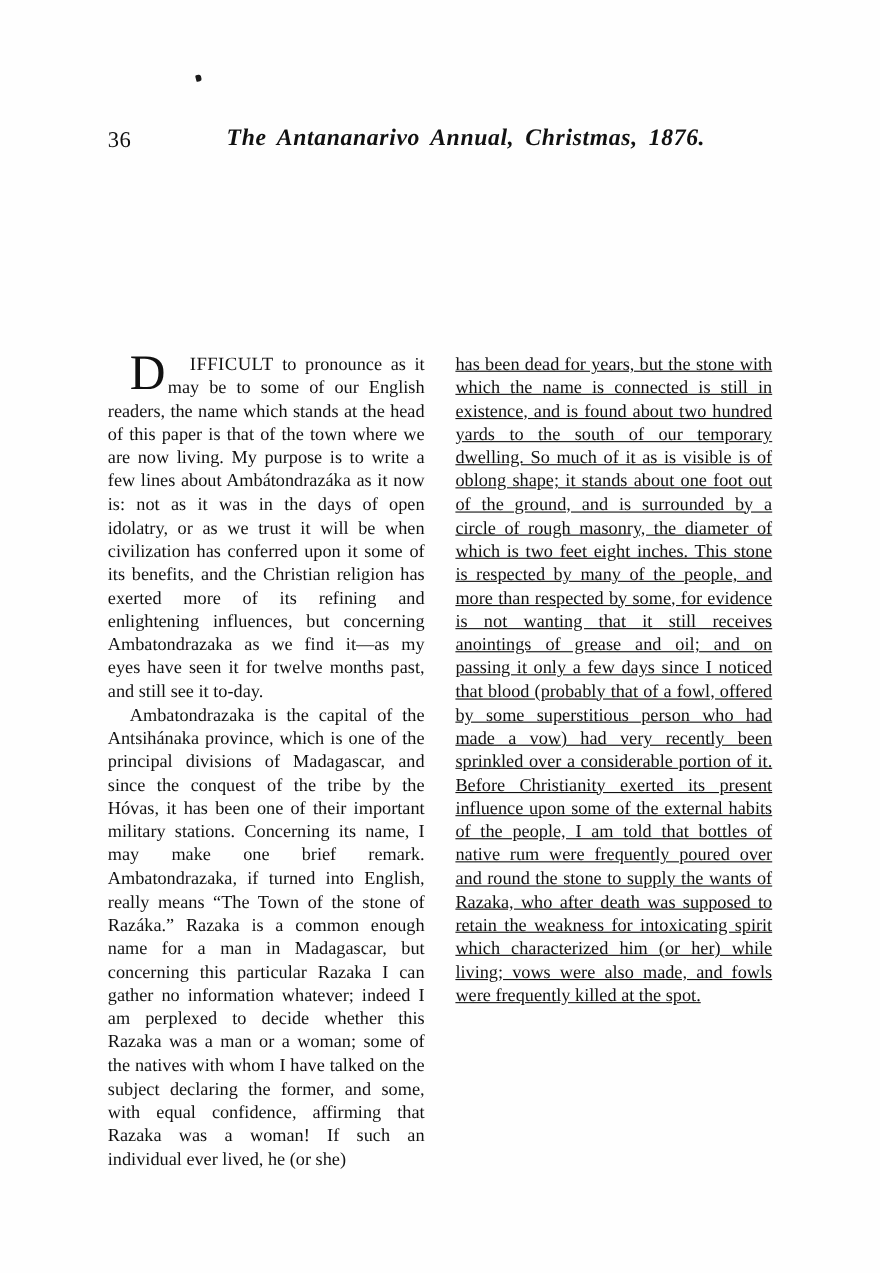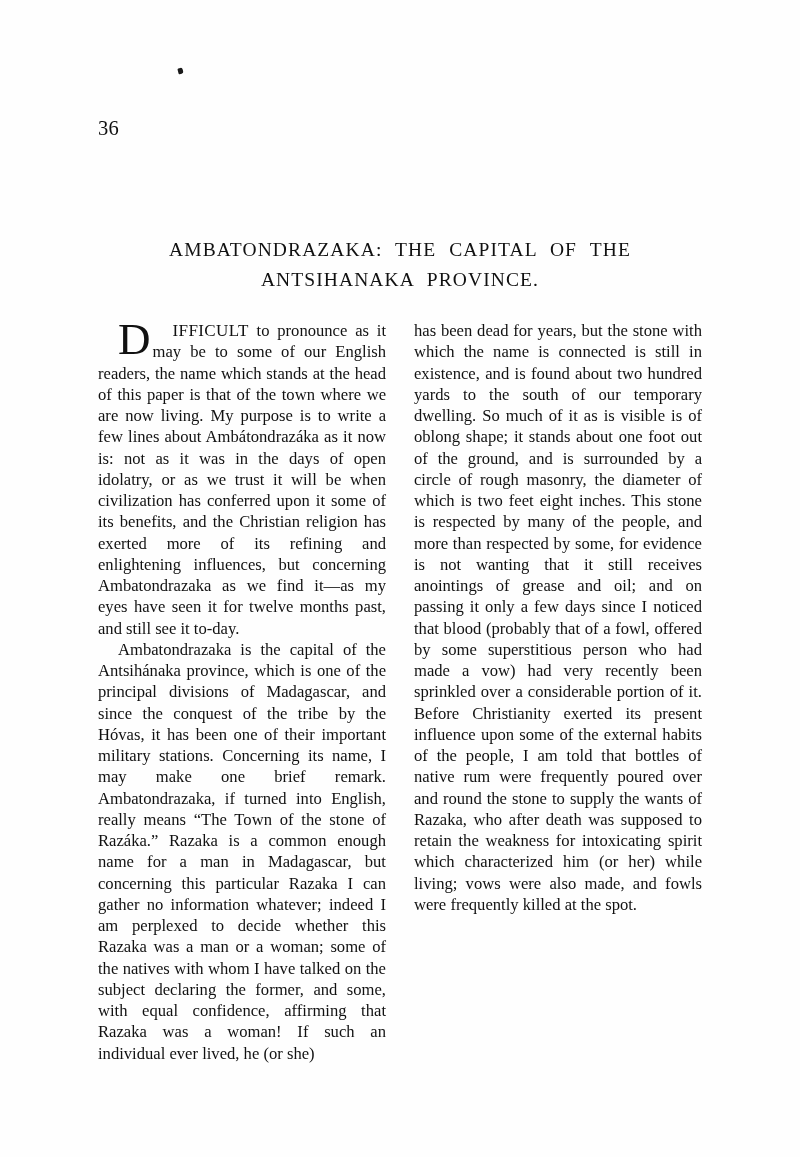--- a/index.html
+++ b/index.html
@@ -93,21 +93,21 @@
     text-justify: inter-word;
     hyphens: none;
   }
   .col-left  { left: 0; }
   .col-right { left: 316px; }
 
   .col p {
     margin: 0;
     text-indent: 20px;
   }
-  .col p.no-indent { text-indent: 0; }
+  .col p.no-indent { text-indent: 0; text-decoration: underline; }
 
   
   .dropcap-para {
     position: relative;
     text-indent: 0;
   }
   .dropcap {
     float: left;
     font-size: 45px;
     line-height: 37px;
@@ -122,26 +122,23 @@
 </style>
 </head>
 <body>
 
 <div class="page">
 
   <div class="ink-speck"></div>
 
   <div class="running-head">
     <div class="folio">36</div>
+    <div class="head-title">The Antananarivo Annual, Christmas, 1876.</div>
   </div>
 
-  <div class="article-title">
-    <span class="tline l1">AMBATONDRAZAKA: THE CAPITAL OF THE</span>
-    <span class="tline l2">ANTSIHANAKA PROVINCE.</span>
-  </div>
 
   <div class="body">
 
     <div class="col col-left">
       <p class="dropcap-para"><span class="dropcap">D</span><span class="smallcaps-run">IFFICULT</span><span> to pronounce as it may be to some of our English readers, the name which stands at the head of this paper is that of the town where we are now living. My purpose is to write a few lines about Ambátondrazáka as it now is: not as it was in the days of open idolatry, or as we trust it will be when civilization has conferred upon it some of its benefits, and the Christian religion has exerted more of its refining and enlightening influences, but concerning Ambatondrazaka as we find it—as my eyes have seen it for twelve months past, and still see it to-day.</span></p>
       <p>Ambatondrazaka is the capital of the Antsihánaka province, which is one of the principal divisions of Madagascar, and since the conquest of the tribe by the Hóvas, it has been one of their important military stations. Concerning its name, I may make one brief remark. Ambatondrazaka, if turned into English, really means “The Town of the stone of Razáka.” Razaka is a common enough name for a man in Madagascar, but concerning this particular Razaka I can gather no information whatever; indeed I am perplexed to decide whether this Razaka was a man or a woman; some of the natives with whom I have talked on the subject declaring the former, and some, with equal confidence, affirming that Razaka was a woman! If such an individual ever lived, he (or she)</p>
     </div>
 
     <div class="col col-right">
       <p class="no-indent">has been dead for years, but the stone with which the name is connected is still in existence, and is found about two hundred yards to the south of our temporary dwelling. So much of it as is visible is of oblong shape; it stands about one foot out of the ground, and is surrounded by a circle of rough masonry, the diameter of which is two feet eight inches. This stone is respected by many of the people, and more than respected by some, for evidence is not wanting that it still receives anointings of grease and oil; and on passing it only a few days since I noticed that blood (probably that of a fowl, offered by some superstitious person who had made a vow) had very recently been sprinkled over a considerable portion of it. Before Christianity exerted its present influence upon some of the external habits of the people, I am told that bottles of native rum were frequently poured over and round the stone to supply the wants of Razaka, who after death was supposed to retain the weakness for intoxicating spirit which characterized him (or her) while living; vows were also made, and fowls were frequently killed at the spot.</p>

